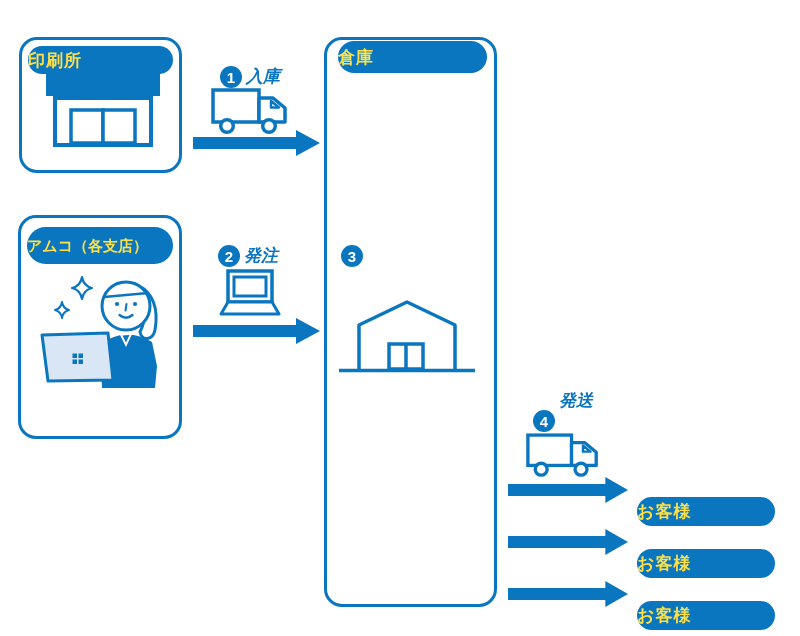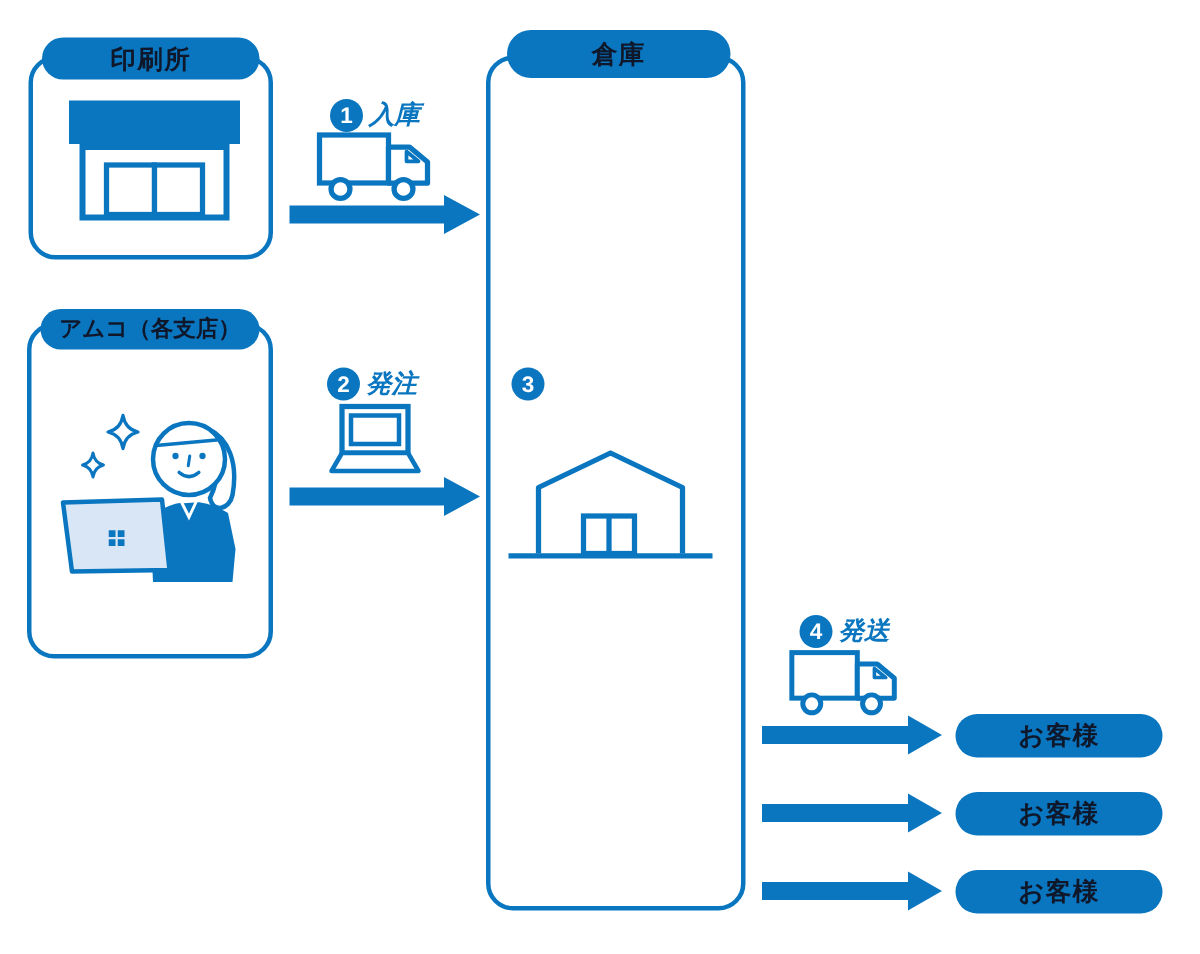--- a/index.html
+++ b/index.html
@@ -6,23 +6,23 @@
   * { margin:0; padding:0; box-sizing:border-box; }
   body { background:#fff; }
   .stage {
     position:relative; width:800px; height:636px; background:#fff; overflow:hidden;
     font-family:"Liberation Sans","DejaVu Sans",sans-serif;
   }
   .node-box {
     position:absolute; background:#fff; border:3px solid var(--p); border-radius:18px; z-index:1;
   }
   .pill {
-    position:absolute; background:var(--p); color:#0f172a; font-weight:bold;
-    display:flex; align-items:center; justify-content:center;
-    border-radius:999px; z-index:3; letter-spacing:1px; line-height:1;
+    position:absolute; background:var(--p); color:#fde047; font-weight:bold;
+    display:flex; align-items:center; justify-content:flex-start;
+    border-radius:999px; z-index:3; letter-spacing:1px; line-height:1;margin-top:21px;
   }
   .pill.small { letter-spacing:0; }
   .badge {
     position:absolute; width:22px; height:22px; border-radius:50%;
     background:var(--p); color:#fff; font-weight:bold; font-size:15px;
     display:flex; align-items:center; justify-content:center; z-index:2; line-height:1;
   }
   .step-label {
     position:absolute; color:var(--p); font-weight:bold; font-size:17px;
     line-height:22px; z-index:2; white-space:nowrap;font-style:italic;
@@ -62,21 +62,21 @@
       <circle cx="58" cy="38" r="6.3" fill="#fff" stroke="var(--p)" stroke-width="3.5"></circle>
     </svg>
   </div>
   <div class="abs" style="left:193px; top:130px;">
     <svg width="127" height="26" viewBox="0 0 127 26">
       <polygon points="0,7 103,7 103,0 127,13 103,26 103,19 0,19" fill="var(--p)"></polygon>
     </svg>
   </div>
 
   <div class="node-box" style="left:18px; top:215px; width:164px; height:224px;"></div>
-  <div class="pill small" style="left:27px; top:206px; width:146px; height:27px; font-size:15px;">
+  <div class="pill small" style="left:27px; top:206px; width:146px; height:37px; font-size:15px;">
     <span>アムコ（各支店）</span>
   </div>
   <div class="abs" style="left:36px; top:276px;">
     <svg width="140" height="140" viewBox="0 0 140 140">
 
       <path d="M46,1 Q47.5,10 56,12 Q47.5,14 46,23 Q44.5,14 36,12 Q44.5,10 46,1 Z" fill="#fff" stroke="var(--p)" stroke-width="2.2" stroke-linejoin="round"></path>
       <path d="M26,26 Q27,32.5 33,34 Q27,35.5 26,42 Q25,35.5 19,34 Q25,32.5 26,26 Z" fill="#fff" stroke="var(--p)" stroke-width="2" stroke-linejoin="round"></path>
 
       <path d="M103,10 C116,16 123,32 119,54 C117,64 106,66 104,56 C111,42 111,24 103,10 Z" fill="#fff" stroke="var(--p)" stroke-width="3"></path>
 
@@ -134,21 +134,21 @@
       <path d="M21,72 L21,28 L69,5 L117,28 L117,72" fill="#fff" stroke="var(--p)" stroke-width="3.5" stroke-linejoin="round"></path>
       <rect x="51" y="47" width="34" height="25" fill="#fff" stroke="var(--p)" stroke-width="3.5"></rect>
       <path d="M68,47 V72" stroke="var(--p)" stroke-width="3.5"></path>
       <path d="M1,73.5 H137" stroke="var(--p)" stroke-width="3.5"></path>
     </svg>
   </div>
 
   <div class="badge" style="left:533px; top:410px;">
     <span>4</span>
   </div>
-  <div class="step-label" style="left:559px; top:410px;">発送</div>
+  <div class="step-label" style="left:559px; top:390px;">発送</div>
   <div class="abs" style="left:526px; top:433px;">
     <svg width="74" height="44" viewBox="0 0 78 46">
       <rect x="2" y="2" width="46" height="32" fill="#fff" stroke="var(--p)" stroke-width="3.5"></rect>
       <path d="M48,10 H62 L74,20 V34 H48 Z" fill="#fff" stroke="var(--p)" stroke-width="3.5" stroke-linejoin="round"></path>
       <path d="M60,13 L68,19.5 L60,19.5 Z" fill="#fff" stroke="var(--p)" stroke-width="2.5" stroke-linejoin="round"></path>
       <circle cx="16" cy="38" r="6.3" fill="#fff" stroke="var(--p)" stroke-width="3.5"></circle>
       <circle cx="58" cy="38" r="6.3" fill="#fff" stroke="var(--p)" stroke-width="3.5"></circle>
     </svg>
   </div>
 

